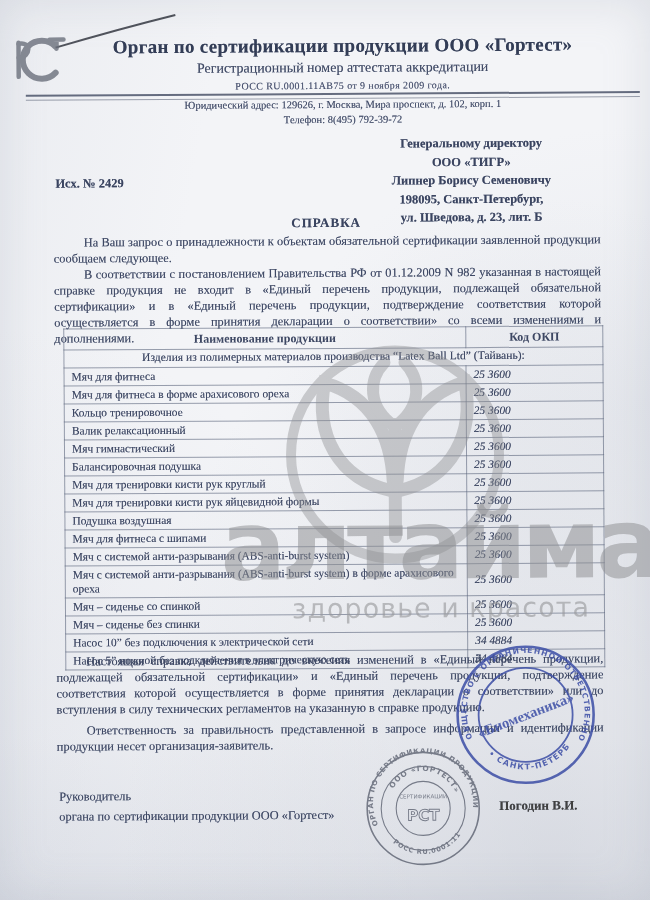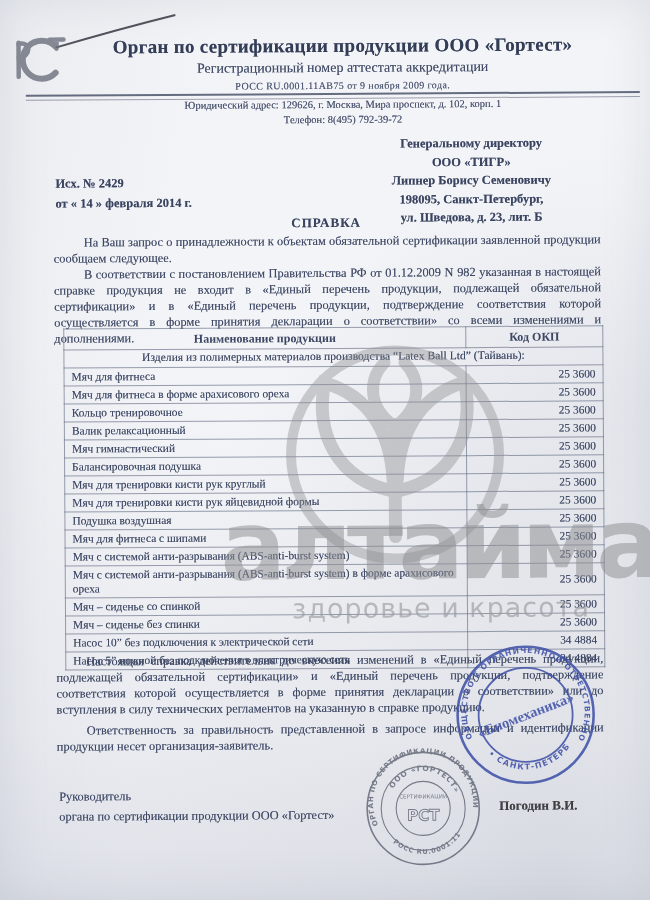--- a/index.html
+++ b/index.html
@@ -44,21 +44,21 @@
   .p2{top:265px;}
   .p3{top:652px;}
   .p4{top:721px;}
 
   
   .tblwrap{top:327px;left:64px;width:540px;}
   table.products{border-collapse:collapse;width:100%;font-size:11.4px;color:#3d4763;}
   table.products th, table.products td{border:1px solid rgba(88,98,122,.6);padding:1px 7px;line-height:14.5px;}
   table.products th{font-weight:bold;font-size:12px;text-align:center;height:18px;}
   td.c-name{text-align:left;height:15px;}
-  td.c-code{text-align:right;width:122px;}
+  td.c-code{text-align:left;width:122px;font-style:italic;}
   td.c-group{text-align:center;font-size:11.6px;}
 
   
   .sigrole{top:785px;left:57px;font-size:12.4px;line-height:20px;color:#3e4864;}
   .signame{top:799px;left:497px;font-size:13px;color:#404040;font-weight:bold;}
 
   
   .wm{pointer-events:none;}
   .wm-brand{
     top:497px;left:220px;width:520px;
@@ -110,21 +110,20 @@
   <div class="abs addressee soft">
     <div>Генеральному директору</div>
     <div>ООО «ТИГР»</div>
     <div>Липнер Борису Семеновичу</div>
     <div>198095, Санкт-Петербург,</div>
     <div>ул. Шведова, д. 23, лит. Б</div>
   </div>
 
   <div class="abs refblock soft">
     <div>Исх. № 2429</div>
-    <div>от « 14 » февраля 2014 г.</div>
   </div>
 
   <div class="abs doc-title soft">СПРАВКА</div>
   <div class="abs para p1 soft">На Ваш запрос о принадлежности к объектам обязательной сертификации заявленной продукции сообщаем следующее.</div>
   <div class="abs para p2 soft">В соответствии с постановлением Правительства РФ от 01.12.2009 N 982 указанная в настоящей справке продукция не входит в «Единый перечень продукции, подлежащей обязательной сертификации» и в «Единый перечень продукции, подтверждение соответствия которой осуществляется в форме принятия декларации о соответствии» со всеми изменениями и дополнениями.</div>
 
   <div class="abs tblwrap">
     <table class="products">
       <thead>
         <tr>

